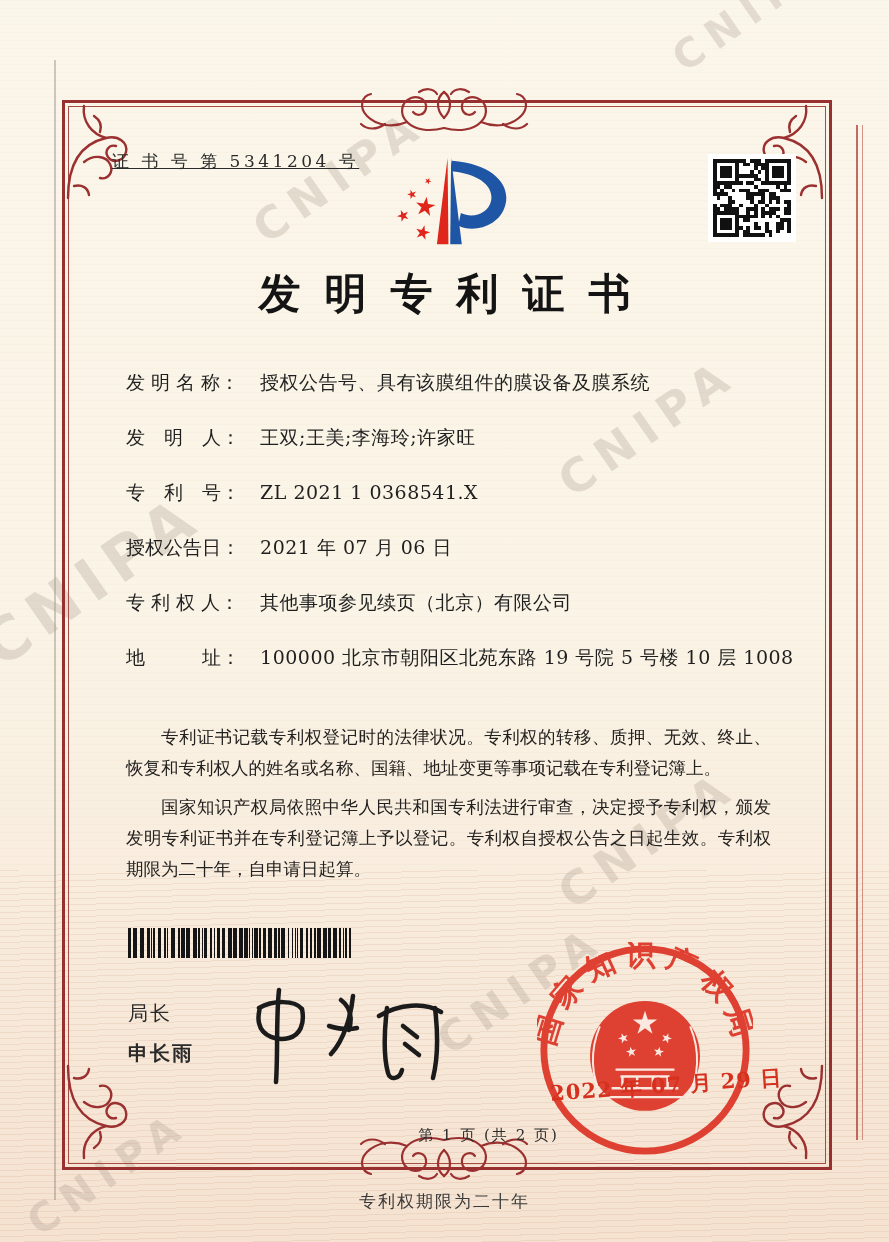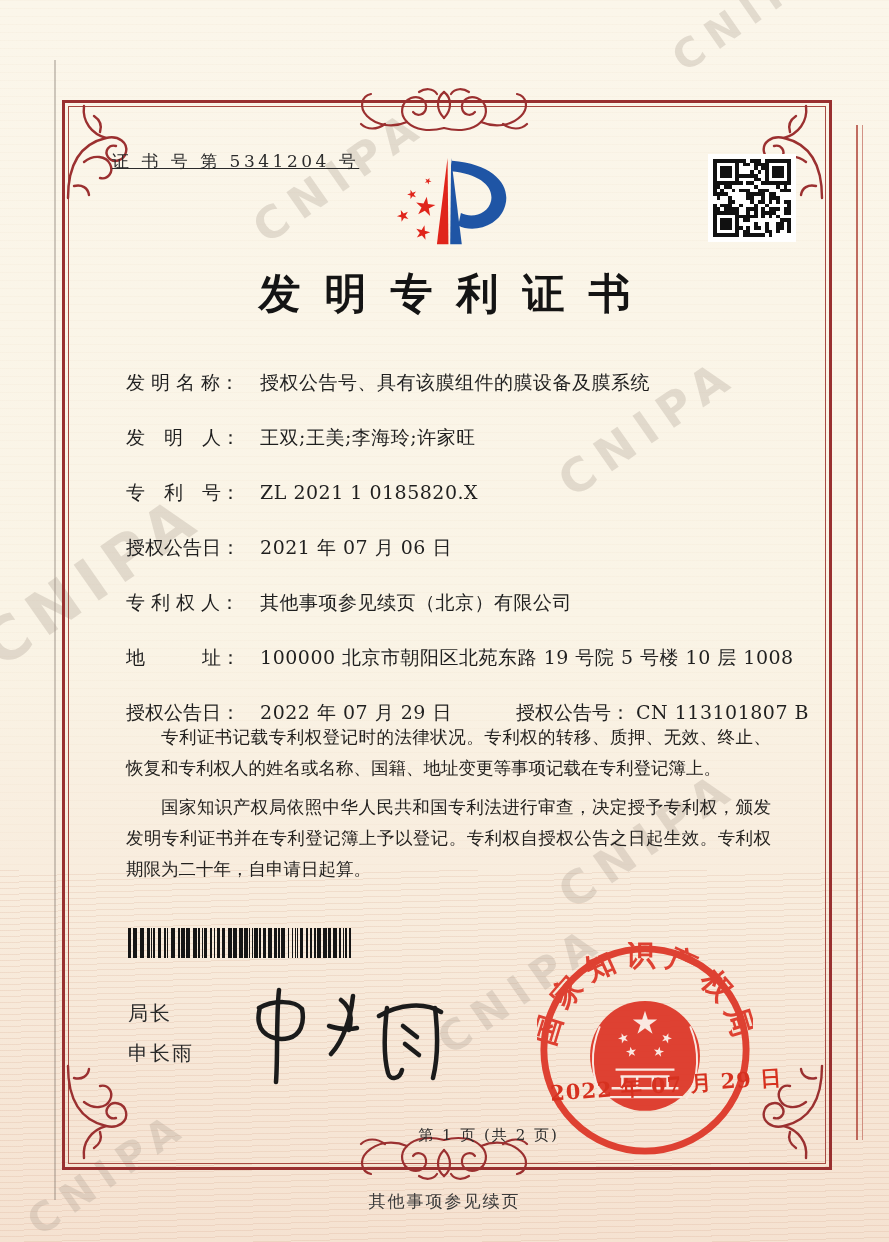--- a/index.html
+++ b/index.html
@@ -38,21 +38,21 @@
   .fvalue{letter-spacing:.5px;}
   .grant-col2{margin-left:58px;}
   .paras{position:absolute;left:126px;top:722px;width:645px;font-size:17.5px;line-height:31px;
     text-align:justify;color:#242220;}
   .paras p{margin:0 0 8px 0;text-indent:2em;}
   .barcode{position:absolute;left:128px;top:928px;width:300px;height:30px;display:flex;align-items:stretch;}
   .barcode span{background:#151515;display:block;}
   .director-title{position:absolute;left:128px;top:1000px;font-size:20px;color:#2a2a2a;letter-spacing:2px;
     font-family:Liberation Mono, monospace;}
   .director-name{position:absolute;left:128px;top:1040px;font-size:20px;color:#2a2a2a;letter-spacing:2px;
-    font-family:"DejaVu Sans","Liberation Sans",sans-serif;}
+    font-family:"DejaVu Sans","Liberation Sans",sans-serif;font-weight:bold;}
   .signature{position:absolute;left:245px;top:978px;width:230px;height:110px;}
   .seal{position:absolute;left:537px;top:942px;width:216px;height:216px;opacity:.93;}
   .seal-date{position:absolute;left:550px;top:1072px;width:220px;font-size:21px;font-weight:bold;
     color:#d6311f;transform:rotate(-4deg);letter-spacing:1px;white-space:nowrap;}
   .page-number{position:absolute;left:4px;top:1126px;width:889px;text-align:center;font-size:15px;
     letter-spacing:2px;color:#2c2c2c;padding-left:40px;}
   .footer-note{position:absolute;left:0;top:1190px;width:889px;text-align:center;font-size:17px;
     letter-spacing:2px;color:#3a3a3a;}
   .orn{position:absolute;pointer-events:none;}
 </style>
@@ -590,41 +590,33 @@
     <div class="frow">
       <span class="flabel">发 明 名 称：</span>
       <span class="fvalue">授权公告号、具有该膜组件的膜设备及膜系统</span>
     </div>
     <div class="frow">
       <span class="flabel">发　明　人：</span>
       <span class="fvalue">王双;王美;李海玲;许家旺</span>
     </div>
     <div class="frow">
       <span class="flabel">专　利　号：</span>
-      <span class="fvalue">ZL 2021 1 0185820.X</span>
+      <span class="fvalue">ZL 2021 1 0368541.X</span>
     </div>
     <div class="frow">
       <span class="flabel">授权公告日：</span>
       <span class="fvalue">2021 年 07 月 06 日</span>
     </div>
     <div class="frow">
       <span class="flabel">专 利 权 人：</span>
       <span class="fvalue">其他事项参见续页（北京）有限公司</span>
     </div>
     <div class="frow">
       <span class="flabel">地　　　址：</span>
       <span class="fvalue">100000 北京市朝阳区北苑东路 19 号院 5 号楼 10 层 1008</span>
-    </div>
-    <div class="frow">
-      <span class="flabel">授权公告日：</span>
-      <span class="fvalue">2022 年 07 月 29 日</span>
-      <span class="grant-col2">
-        <span class="flabel" style="min-width:0;">授权公告号：</span>
-        <span class="fvalue">CN 113101807 B</span>
-      </span>
     </div>
   </div>
 
   <div class="paras">
     <p>专利证书记载专利权登记时的法律状况。专利权的转移、质押、无效、终止、恢复和专利权人的姓名或名称、国籍、地址变更等事项记载在专利登记簿上。</p>
     <p>国家知识产权局依照中华人民共和国专利法进行审查，决定授予专利权，颁发发明专利证书并在专利登记簿上予以登记。专利权自授权公告之日起生效。专利权期限为二十年，自申请日起算。</p>
   </div>
 
   <div class="barcode">
       <span style="width:3px;margin-right:2px"></span>
@@ -717,15 +709,15 @@
         <path d="M-34,33 h68"></path>
         <path d="M-38,42 h76"></path>
         <path d="M-46,-30 C-56,-6 -56,22 -42,44" stroke-width="2"></path>
         <path d="M46,-30 C56,-6 56,22 42,44" stroke-width="2"></path>
       </g>
     </g>
   </svg>
   <div class="seal-date">2022 年 07 月 29 日</div>
 
   <div class="page-number">第 1 页 (共 2 页)</div>
-  <div class="footer-note">其他事项参见续页</div>
+  <div class="footer-note">专利权期限为二十年</div>
 
 </div>
 
 </body></html>

